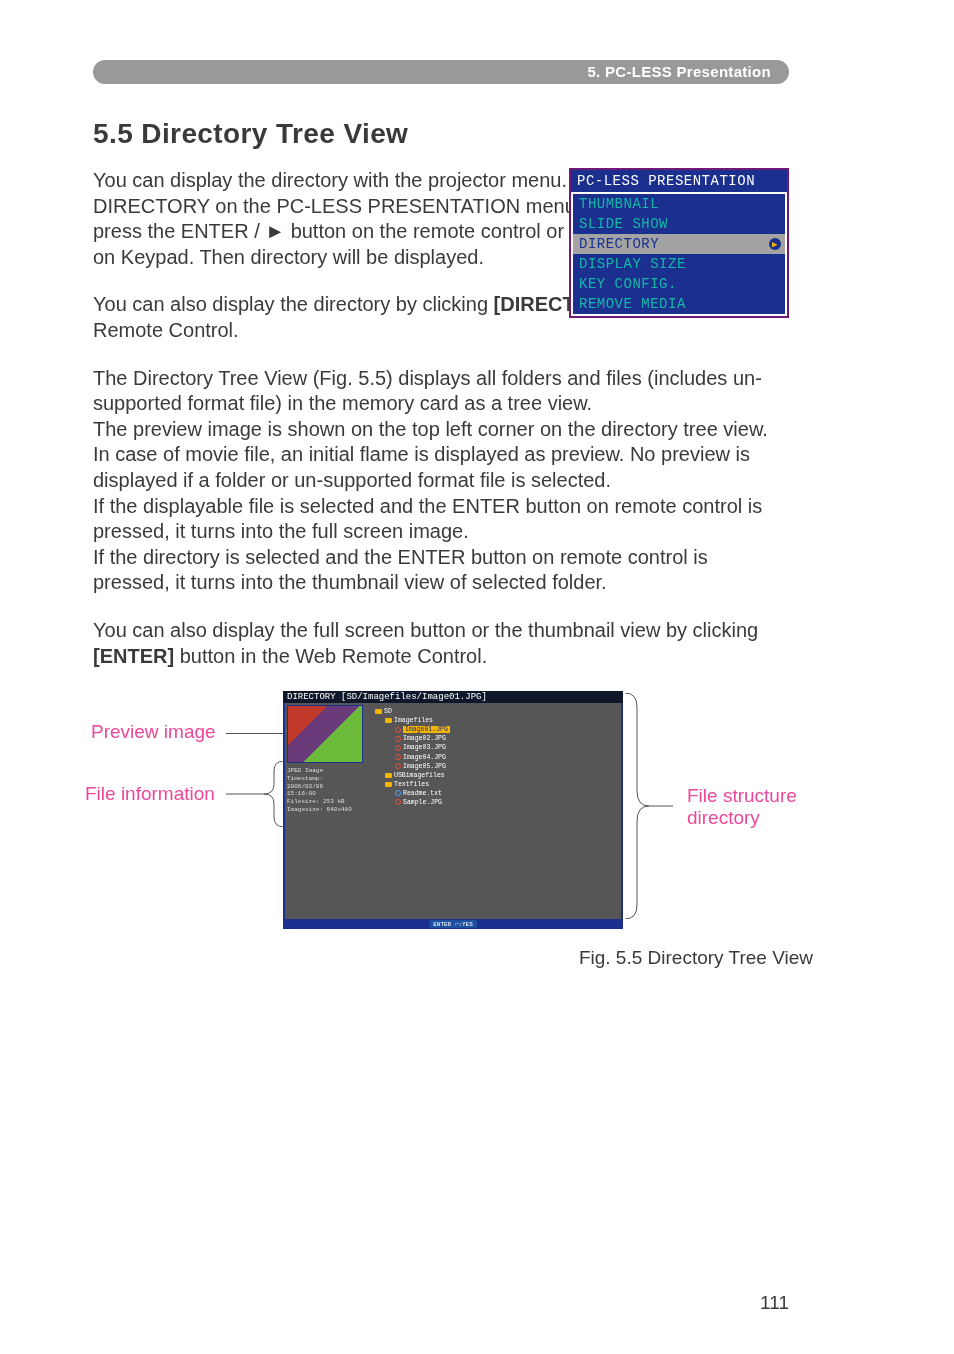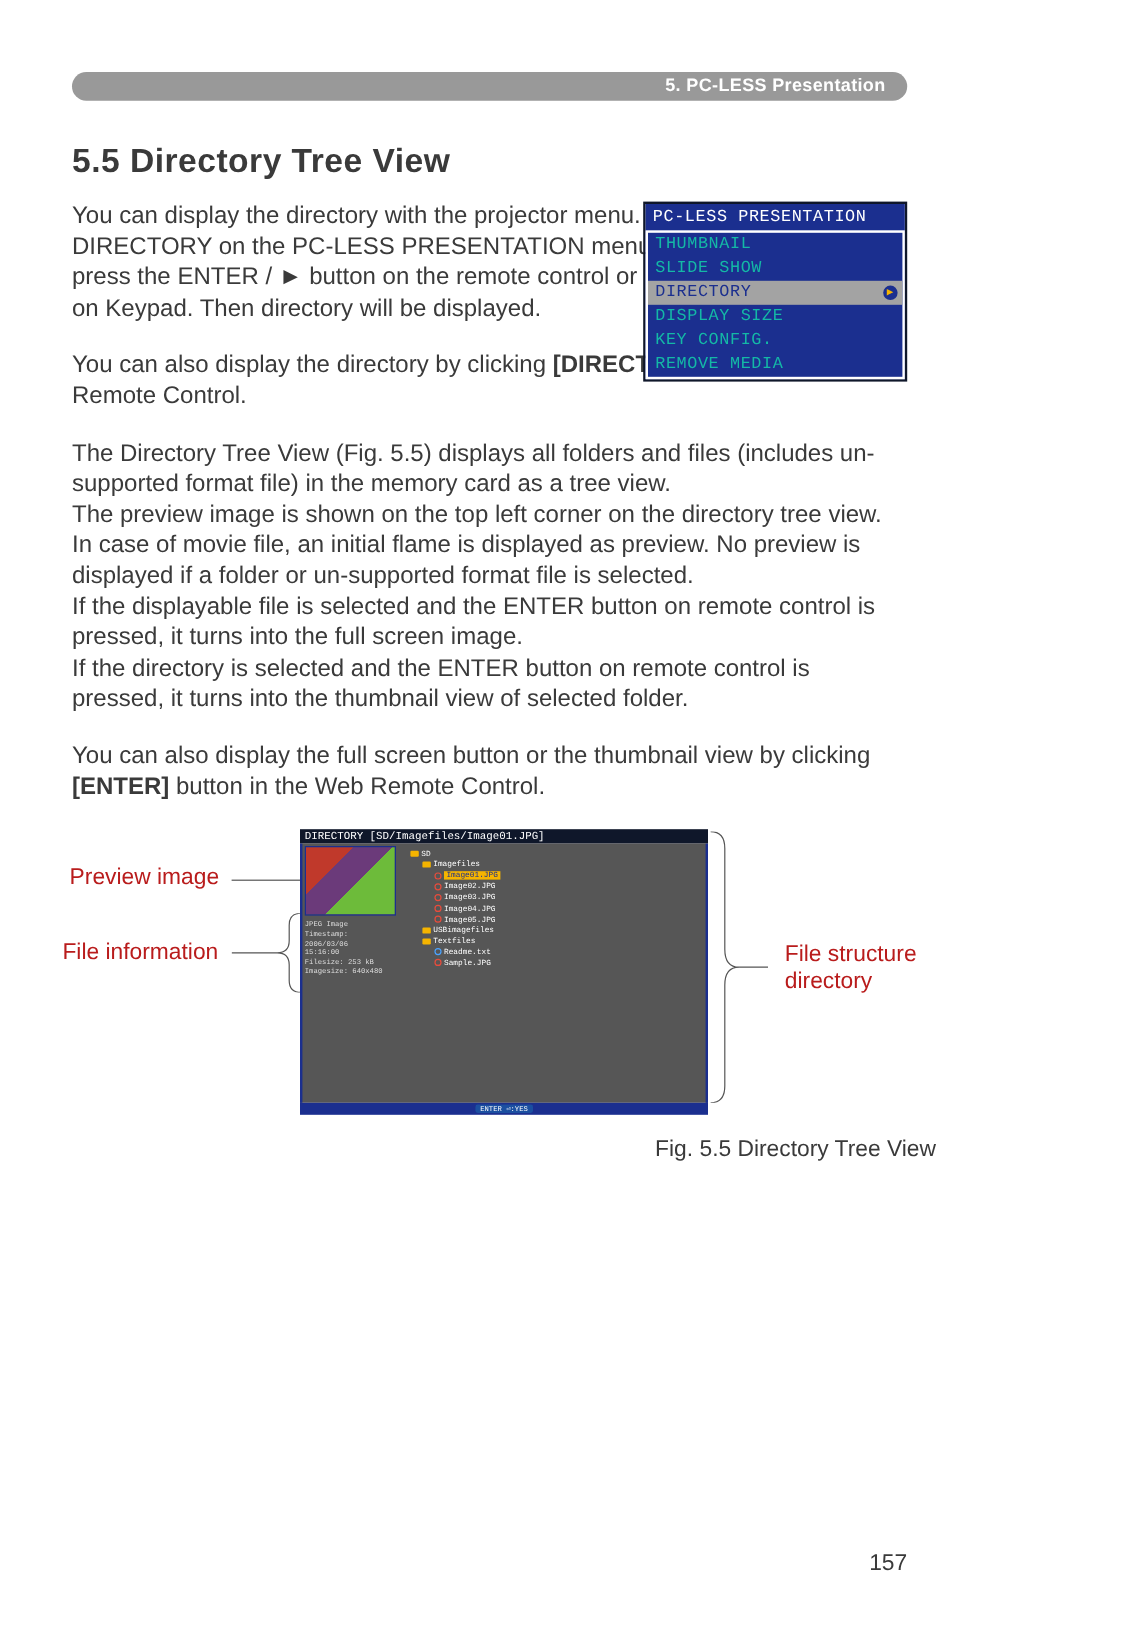--- a/index.html
+++ b/index.html
@@ -1,27 +1,27 @@
 <!DOCTYPE html>
 <html><head>
 <meta charset="utf-8">
 <style>
   * { margin: 0; padding: 0; box-sizing: border-box; }
   html, body { width: 954px; height: 1354px; background: #ffffff; font-family: Arial, Helvetica, sans-serif; color: #3a3a3a; }
-  .page { position: relative; width: 816px; height: 1354px; padding: 60px 60px 56px 60px; }
+  .page { position: relative; width: 816px; height: 1354px; padding: 60px 60px 56px 60px; margin-left: 33px; }
   .top-bar { position: relative; height: 24px; background: #999999; border-radius: 12px; margin-bottom: 34px; }
   .top-bar-label { position: absolute; right: 18px; top: 0; line-height: 24px; font-size: 15px; font-weight: bold; color: #ffffff; letter-spacing: 0.3px; }
   .title { font-size: 28px; font-weight: 900; letter-spacing: 0.4px; margin-bottom: 18px; }
   .body-row { position: relative; }
   .para { font-size: 20px; line-height: 1.28; margin-bottom: 22px; }
   .para .bold { font-weight: bold; }
   .intro { width: 575px; }
 
   
-  .menu-fig { position: absolute; right: 0; top: 0; width: 220px; border: 2px solid #0f172a; }
+  .menu-fig { position: absolute; right: 0; top: 0; width: 220px; border: 2px solid #701a75; }
   .menu-fig-title { background: #1b2f8f; color: #ffffff; font-family: "Courier New", monospace; font-size: 14px; padding: 3px 6px; letter-spacing: 0.5px; }
   .menu-fig-body { background: #1b2f8f; border: 2px solid #ffffff; }
   .menu-item { font-family: "Courier New", monospace; font-size: 14px; color: #14b8a6; padding: 2px 6px; letter-spacing: 0.5px; }
   .menu-item.selected { position: relative; background: #a3a3a3; color: #1b2f8f; }
   .menu-item.selected .chev { position: absolute; right: 4px; top: 50%; transform: translateY(-50%); width: 12px; height: 12px; border-radius: 50%; background: #1b2f8f; display: flex; align-items: center; justify-content: center; color: #f5b400; font-size: 9px; }
 
   
   .diagram-wrap { position: relative; width: 720px; margin: 0 auto; }
   .diagram-core { position: relative; width: 340px; margin: 0 auto; }
   .dir-header { background: #0f172a; color: #ffffff; font-family: "Courier New", monospace; font-size: 9px; padding: 1px 4px; }
@@ -34,21 +34,21 @@
   .tree-pane .o-ico { display:inline-block; width:6px; height:6px; border:1px solid #e74c3c; border-radius:50%; margin-right:2px; vertical-align:middle;}
   .tree-pane .o-ico.blue { border-color:#4aa3ff;}
   .tree-pane .sel { background:#f5b400; color:#1b2f8f; padding:0 2px;}
   .tree-pane .indent1 { padding-left: 10px; }
   .tree-pane .indent2 { padding-left: 20px; }
   .dir-footer { background: #1b2f8f; height: 10px; position: relative; }
   .dir-footer .pill { position:absolute; left:50%; top:50%; transform:translate(-50%,-50%); background:#1b4fa0; color:#fff; font-size:6px; font-family:"Courier New",monospace; padding:0 4px; border-radius:2px;}
   .fig-caption { text-align: right; font-size: 19px; margin-top: 18px; }
 
   
-  .ann { position:absolute; font-size:19px; color:#b91c1c; }
+  .ann { position:absolute; font-size:19px; color:#ec4899; }
   .ann.preview { left: -2px; top: 30px; }
   .ann.fileinfo { left: -8px; top: 92px; }
   .ann.tree { right: -24px; top: 94px; width: 150px; }
   .line { position:absolute; background:#555; }
   .line.h { height:1px; }
   .brace-l, .brace-r { position:absolute; }
   .brace-l svg, .brace-r svg { display:block; }
 
   .page-num { position: absolute; right: 60px; bottom: 40px; font-size: 19px; }
 </style>
@@ -143,14 +143,14 @@
         </div>
       </div>
       <div class="dir-footer">
         <span class="pill">ENTER ⏎:YES</span>
       </div>
     </div>
 
     <div class="fig-caption">Fig. 5.5 Directory Tree View</div>
   </div>
 
-  <div class="page-num">157</div>
+  <div class="page-num">111</div>
 </div>
 
 </body></html>

